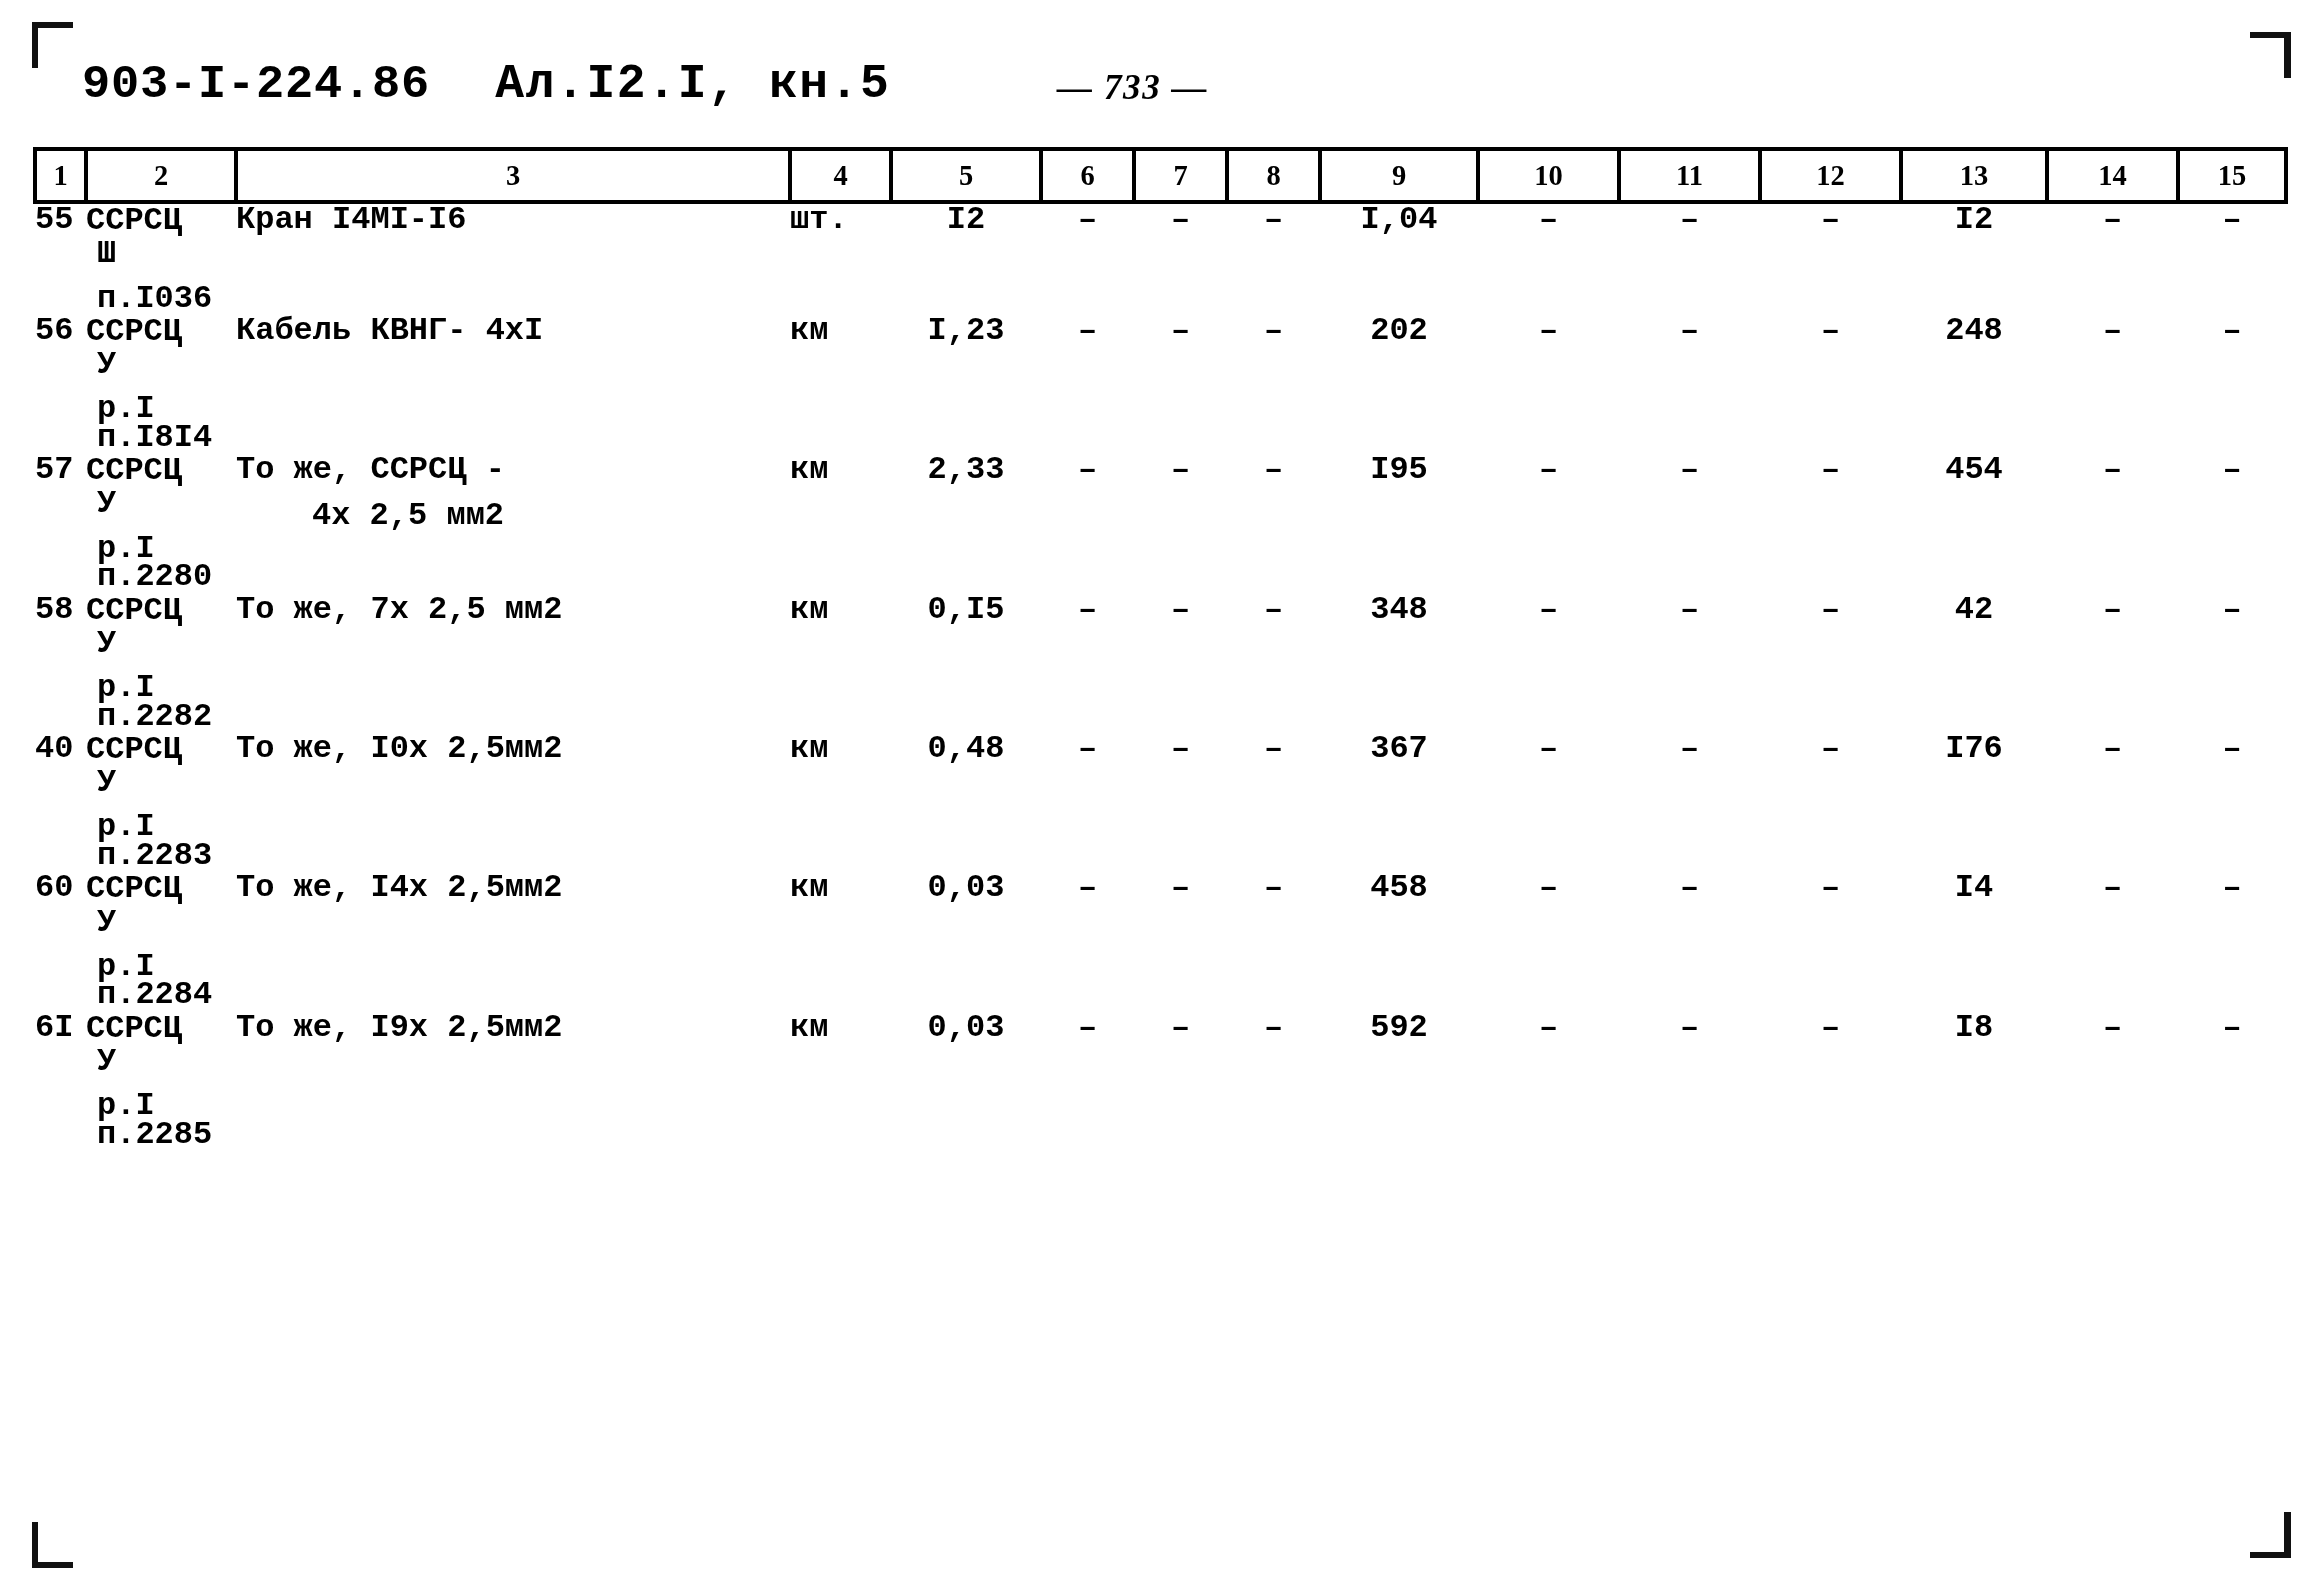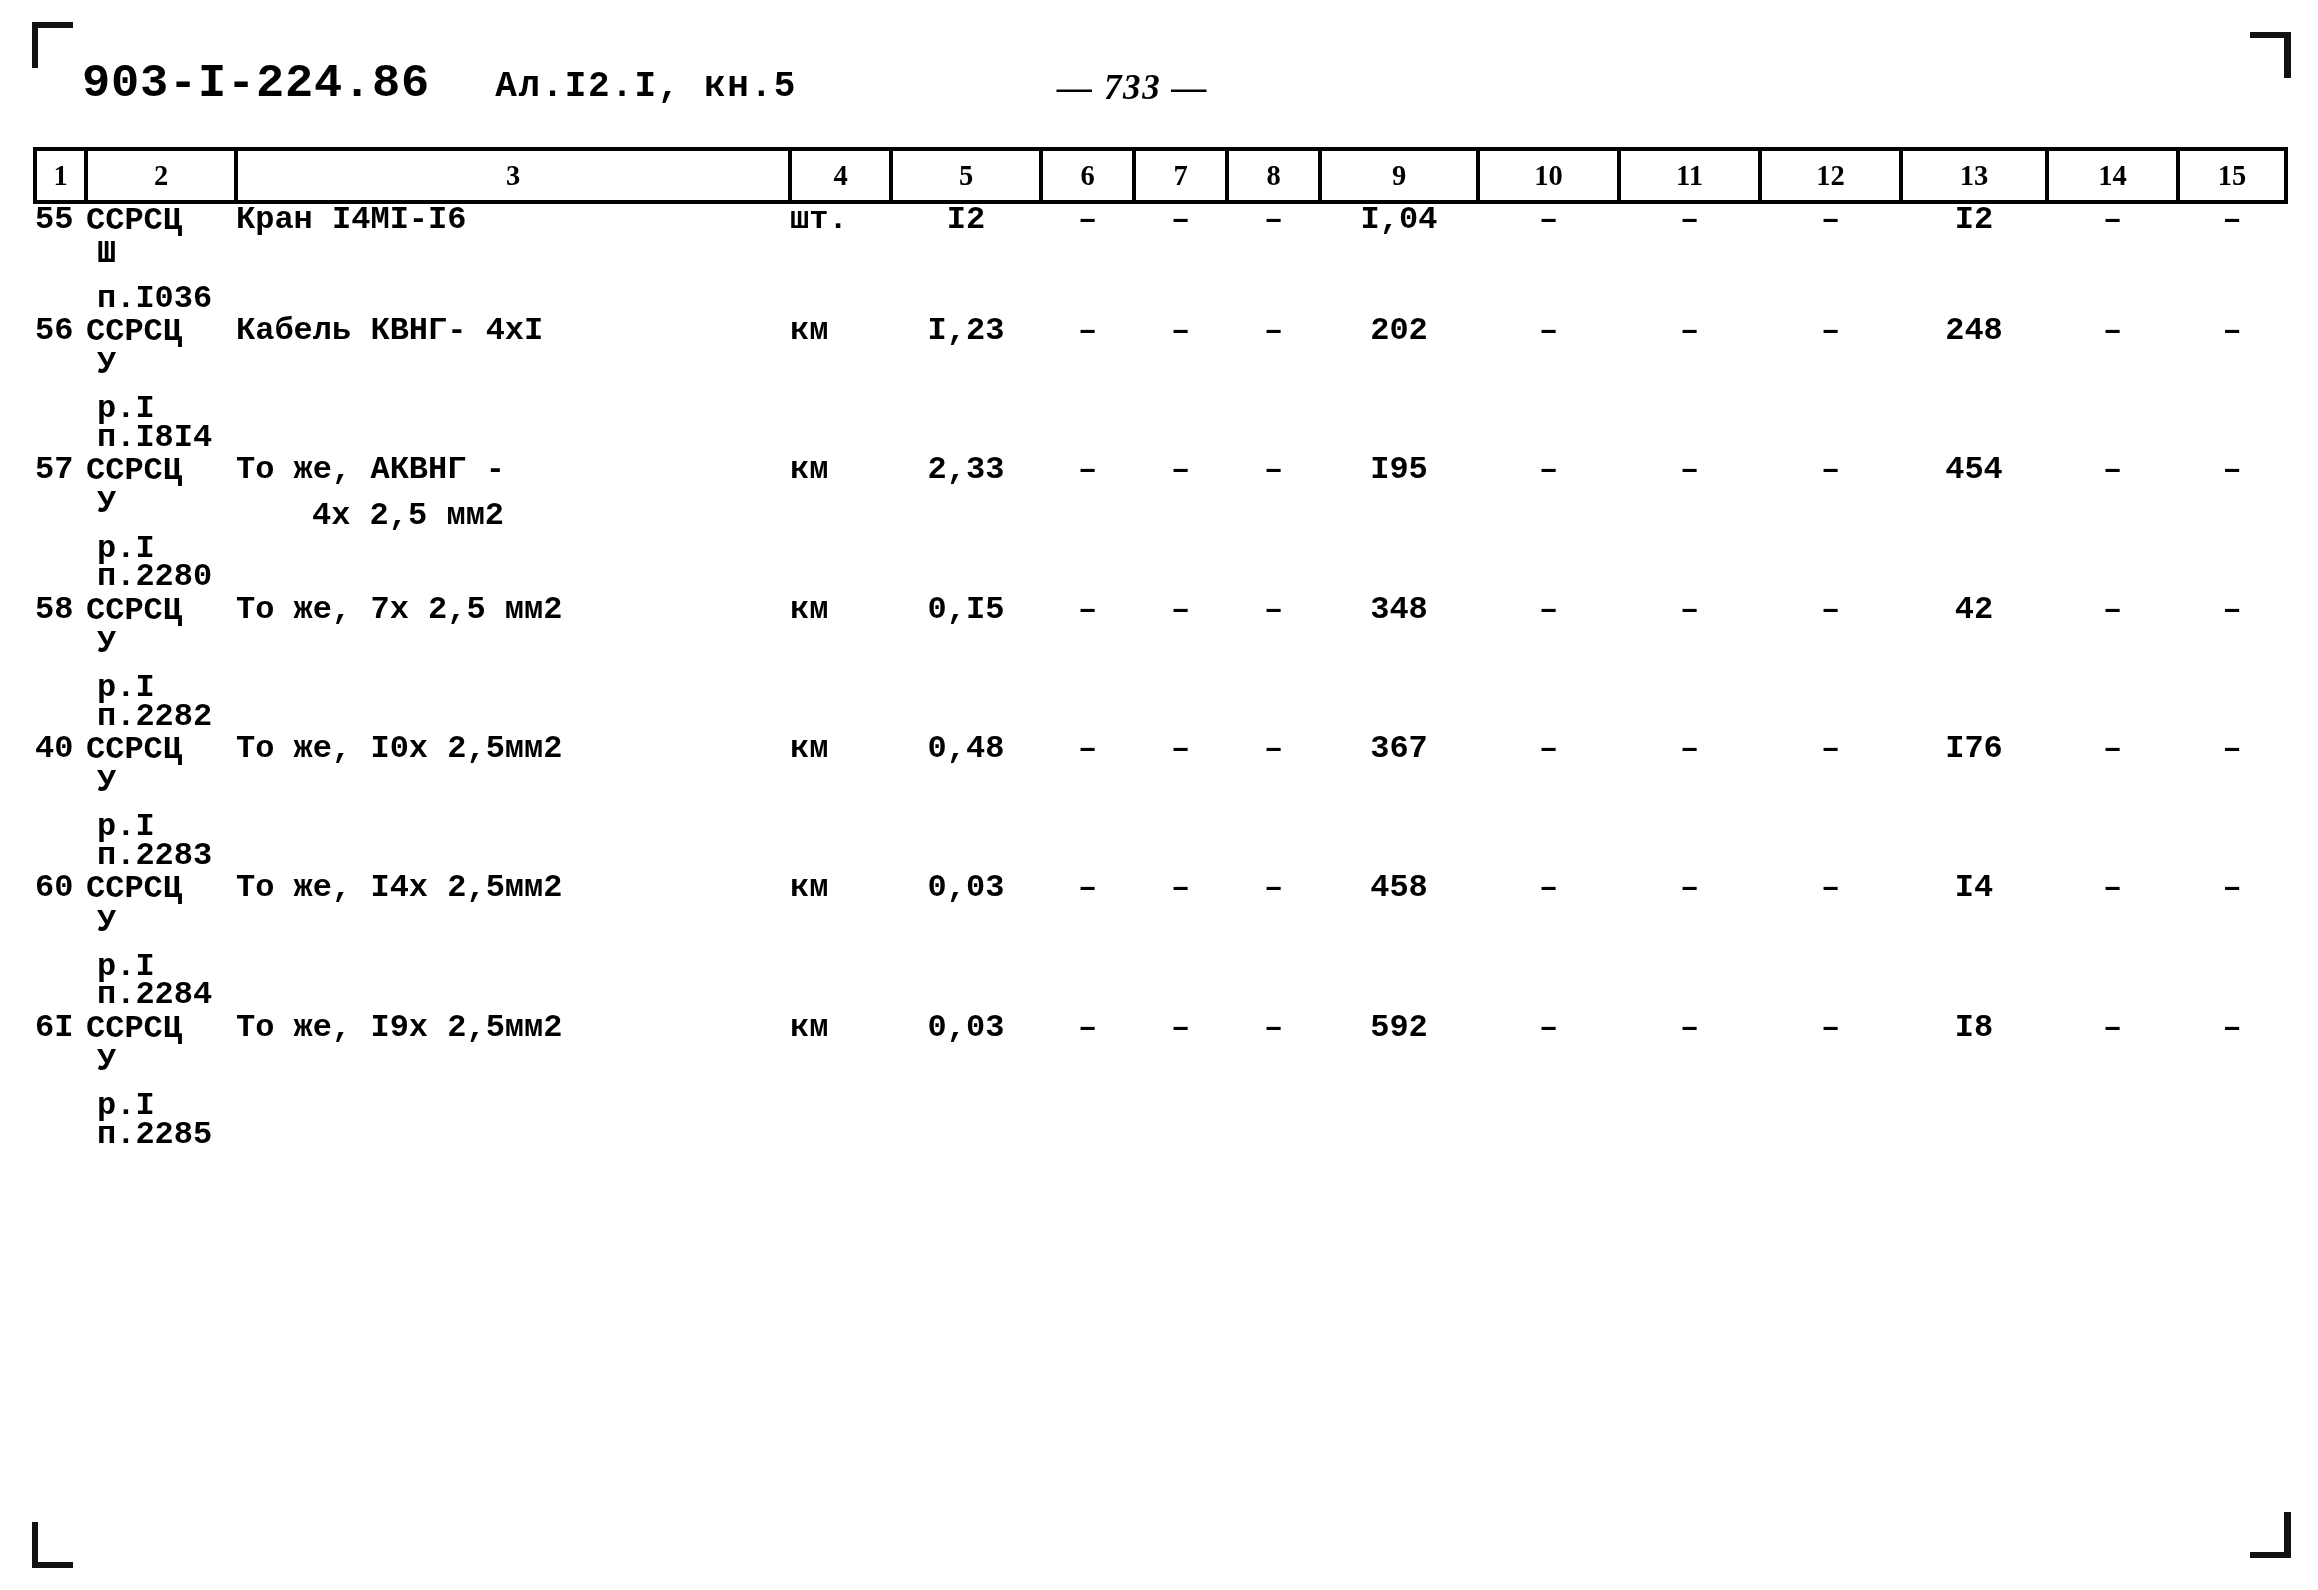--- a/index.html
+++ b/index.html
@@ -52,21 +52,21 @@
     height: 55px;
     white-space: nowrap;
   }
   .doc-code {
     font-size: 47px;
     font-weight: 700;
     letter-spacing: 0.8px;
     font-family: "Liberation Mono", "DejaVu Sans Mono", monospace;
   }
   .doc-album {
-    font-size: 36px;
+    font-size: 48px;
     font-weight: 700;
     margin-left: 62px;
     letter-spacing: 1.6px;
     font-family: "Liberation Mono", "DejaVu Sans Mono", monospace;
   }
   .page-no {
     position: absolute;
     left: 1057px;
     top: 68px;
     font-size: 35px;
@@ -212,21 +212,21 @@
           <td class="c-dash">–</td>
           <td class="c-dash">–</td>
           <td class="c-dash">–</td>
           <td class="c-val">248</td>
           <td class="c-dash">–</td>
           <td class="c-dash">–</td>
         </tr>
         <tr>
           <td class="c-num">57</td>
           <td class="c-just"><span class="just-block"><span class="just-l1">ССРСЦ</span><span class="just-l2">У</span><span class="just-l3">р.I</span><span class="just-l4">п.2280</span></span></td>
-          <td class="c-name"><span class="name-l1">То же, АКВНГ -</span><span class="name-l2">4х 2,5 мм2</span></td>
+          <td class="c-name"><span class="name-l1">То же, ССРСЦ -</span><span class="name-l2">4х 2,5 мм2</span></td>
           <td class="c-unit">км</td>
           <td class="c-val">2,33</td>
           <td class="c-dash">–</td>
           <td class="c-dash">–</td>
           <td class="c-dash">–</td>
           <td class="c-val">I95</td>
           <td class="c-dash">–</td>
           <td class="c-dash">–</td>
           <td class="c-dash">–</td>
           <td class="c-val">454</td>

